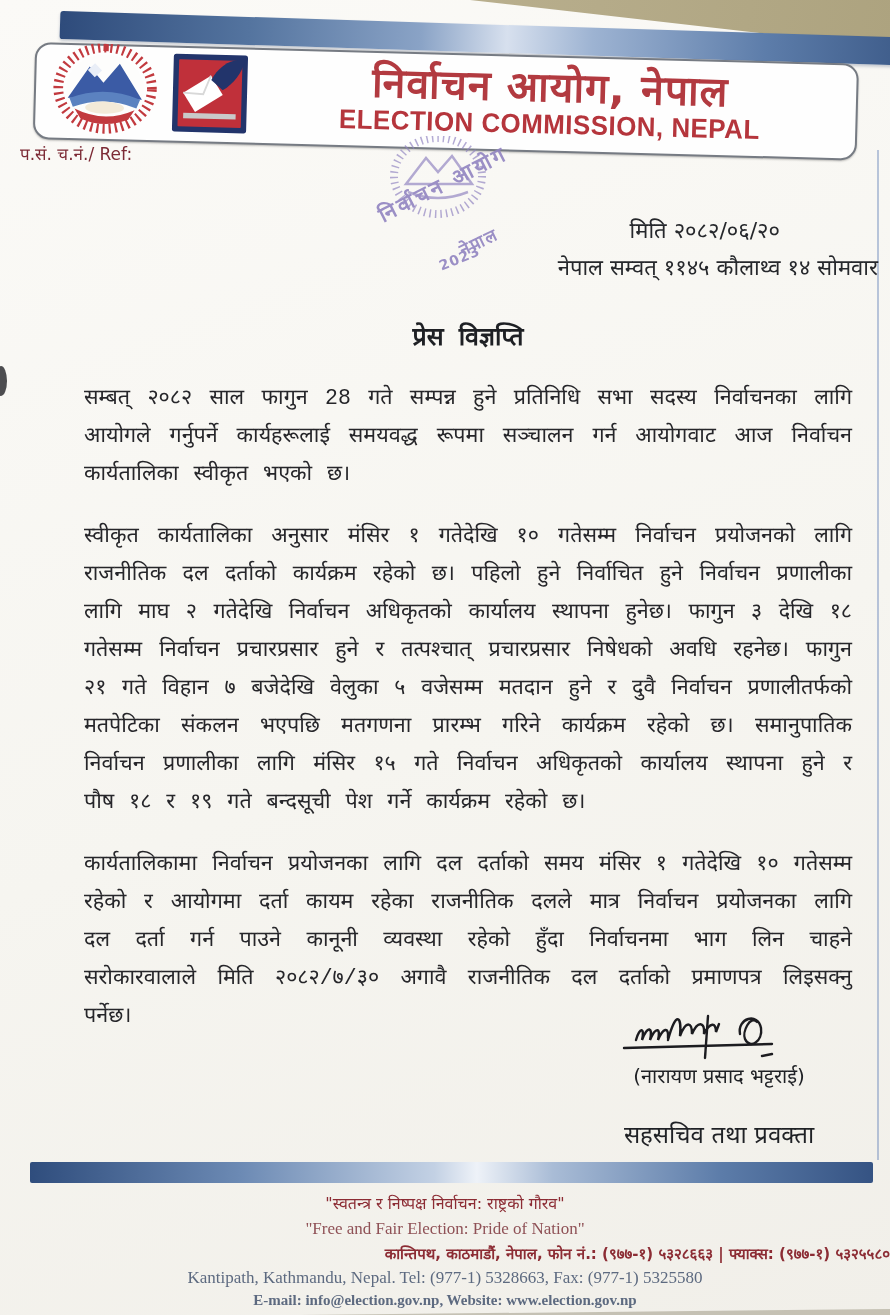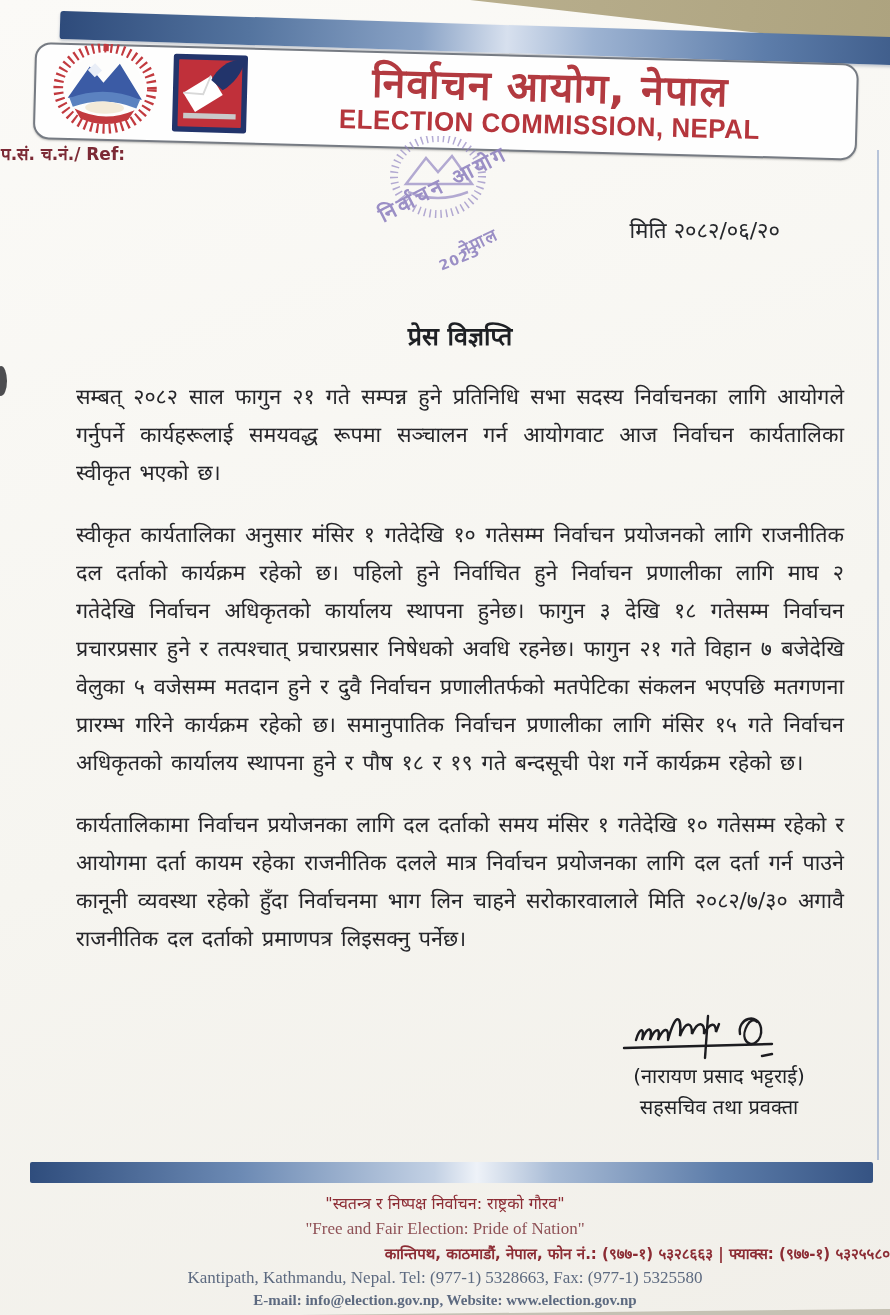--- a/index.html
+++ b/index.html
@@ -29,46 +29,46 @@
          display:flex;align-items:center;gap:14px;padding:3px 12px 3px 16px;
          box-sizing:border-box;box-shadow:0 1px 2px rgba(0,0,0,.25);}
   .coat-logo{flex:0 0 auto;}
   .ballot-logo{flex:0 0 auto;}
   .header-titles{flex:1;text-align:center;padding-right:6px;}
   .title-np{font-size:41px;font-weight:bold;color:#b23a40;line-height:1.02;
          letter-spacing:1px;}
   .title-en{font-size:27px;font-weight:800;color:#b5353c;letter-spacing:.5px;
          transform:scaleX(.96);transform-origin:center;
          font-family:"Liberation Sans",sans-serif;margin-top:1px;}
-  .ref-line{position:absolute;left:1px;top:142px;font-size:17px;font-weight:bold;
+  .ref-line{position:absolute;left:20px;top:142px;font-size:17px;font-weight:normal;
          color:#7c2a35;}
   
   .stamp{position:absolute;left:380px;top:134px;width:190px;height:150px;
          color:#9184c1;opacity:.9;pointer-events:none;}
   .stamp-emblem{position:absolute;left:6px;top:2px;}
   .stamp-t1{position:absolute;left:6px;top:66px;font-size:21px;letter-spacing:3px;
          transform:rotate(-27deg);transform-origin:left bottom;font-weight:bold;}
   .stamp-t2{position:absolute;left:78px;top:96px;font-size:17px;letter-spacing:2px;
          transform:rotate(-26deg);font-weight:bold;}
   .stamp-t3{position:absolute;left:58px;top:116px;font-size:14px;letter-spacing:1px;
          transform:rotate(-22deg);font-weight:bold;}
   
   .date-line1{position:absolute;top:214px;right:110px;font-size:22px;color:#26282c;}
   .date-line2{position:absolute;top:251px;right:12px;font-size:22px;color:#26282c;}
   
-  .body-block{position:absolute;left:76px;top:318px;width:768px;}
+  .body-block{position:absolute;left:84px;top:318px;width:768px;font-family:Liberation Mono, monospace;}
   .doc-title{text-align:center;font-size:25px;font-weight:600;color:#1e2024;
          margin:0 0 26px 0;}
   .para{font-size:21.5px;line-height:38px;text-align:justify;color:#26262a;
          margin:0 0 24px 0;word-spacing:2px;}
   
   .sig-block{position:absolute;top:1000px;right:41px;width:260px;text-align:center;}
   .sig-scribble{display:block;margin:0 auto;}
   .sig-name{font-size:20px;color:#1f2125;margin-top:0px;}
-  .sig-role{font-size:20px;color:#1f2125;margin-top:4px;}
+  .sig-role{font-size:24px;color:#1f2125;margin-top:28px;}
   
   .footer-bar{position:absolute;left:30px;right:17px;top:1162px;height:21px;
          border-radius:2px;
          background:linear-gradient(to right,#2f4d7d 0%,#6c8ab4 25%,#c3d1e4 48%,
                     #eef2f8 53%,#a9bcd6 62%,#5c7ca9 82%,#355383 100%);}
   .footer-text{position:absolute;left:0;right:0;top:1192px;text-align:center;}
   .f-np-slogan{font-size:16px;color:#8c2c34;line-height:1.5;}
   .f-en-slogan{font-size:17px;color:#8f5156;line-height:1.5;
          font-family:"Liberation Serif",serif;}
   .f-np-addr{font-size:15px;font-weight:bold;color:#8c2c34;line-height:1.6;text-align:right;}
@@ -129,24 +129,25 @@
         <path d="M20,48 L40,22 L52,36 L66,20 L86,48 Z" fill="none" stroke="#9184c1" stroke-width="2.5"></path>
         <path d="M22,56 q30,12 60,0" fill="none" stroke="#9184c1" stroke-width="2.5"></path>
       </svg>
     </span>
     <span class="stamp-t1">निर्वाचन आयोग</span>
     <span class="stamp-t2">नेपाल</span>
     <span class="stamp-t3">2023</span>
   </div>
 
   <div class="date-line1">मिति २०८२/०६/२०</div>
+  <div class="date-line2">नेपाल सम्वत् ११४५ कौलाथ्व १४ सोमवार</div>
 
   <div class="body-block">
     <div class="doc-title">प्रेस विज्ञप्ति</div>
-    <p class="para">सम्बत् २०८२ साल फागुन २१ गते सम्पन्न हुने प्रतिनिधि सभा सदस्य निर्वाचनका लागि आयोगले गर्नुपर्ने कार्यहरूलाई समयवद्ध रूपमा सञ्चालन गर्न आयोगवाट आज निर्वाचन कार्यतालिका स्वीकृत भएको छ।</p>
+    <p class="para">सम्बत् २०८२ साल फागुन 28 गते सम्पन्न हुने प्रतिनिधि सभा सदस्य निर्वाचनका लागि आयोगले गर्नुपर्ने कार्यहरूलाई समयवद्ध रूपमा सञ्चालन गर्न आयोगवाट आज निर्वाचन कार्यतालिका स्वीकृत भएको छ।</p>
     <p class="para">स्वीकृत कार्यतालिका अनुसार मंसिर १ गतेदेखि १० गतेसम्म निर्वाचन प्रयोजनको लागि राजनीतिक दल दर्ताको कार्यक्रम रहेको छ। पहिलो हुने निर्वाचित हुने निर्वाचन प्रणालीका लागि माघ २ गतेदेखि निर्वाचन अधिकृतको कार्यालय स्थापना हुनेछ। फागुन ३ देखि १८ गतेसम्म निर्वाचन प्रचारप्रसार हुने र तत्पश्चात् प्रचारप्रसार निषेधको अवधि रहनेछ। फागुन २१ गते विहान ७ बजेदेखि वेलुका ५ वजेसम्म मतदान हुने र दुवै निर्वाचन प्रणालीतर्फको मतपेटिका संकलन भएपछि मतगणना प्रारम्भ गरिने कार्यक्रम रहेको छ। समानुपातिक निर्वाचन प्रणालीका लागि मंसिर १५ गते निर्वाचन अधिकृतको कार्यालय स्थापना हुने र पौष १८ र १९ गते बन्दसूची पेश गर्ने कार्यक्रम रहेको छ।</p>
     <p class="para">कार्यतालिकामा निर्वाचन प्रयोजनका लागि दल दर्ताको समय मंसिर १ गतेदेखि १० गतेसम्म रहेको र आयोगमा दर्ता कायम रहेका राजनीतिक दलले मात्र निर्वाचन प्रयोजनका लागि दल दर्ता गर्न पाउने कानूनी व्यवस्था रहेको हुँदा निर्वाचनमा भाग लिन चाहने सरोकारवालाले मिति २०८२/७/३० अगावै राजनीतिक दल दर्ताको प्रमाणपत्र लिइसक्नु पर्नेछ।</p>
   </div>
 
   <div class="sig-block">
     <svg class="sig-scribble" width="215" height="62" viewBox="0 0 215 62">
       <g fill="none" stroke="#1c1c20" stroke-width="2.4" stroke-linecap="round">
         <path d="M24,40 c4,-14 9,-12 6,0 c6,-16 11,-12 8,0 c6,-14 11,-12 8,0 c5,-12 11,-14 10,-2"></path>
         <path d="M56,40 c8,-30 14,-24 12,-4 c6,-16 12,-14 12,-2 c6,-14 13,-12 12,0 c6,-12 12,-12 12,-2 l3,-8"></path>
         <path d="M96,16 L93,58"></path>

